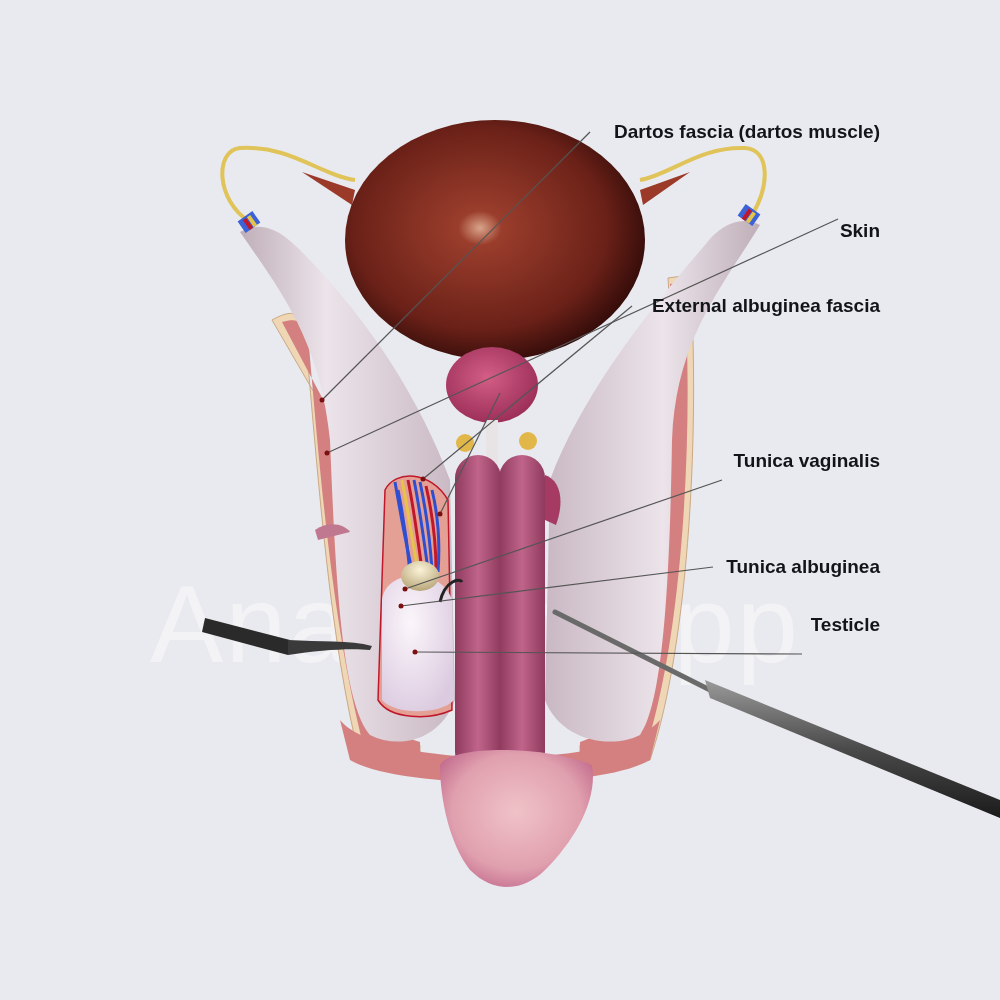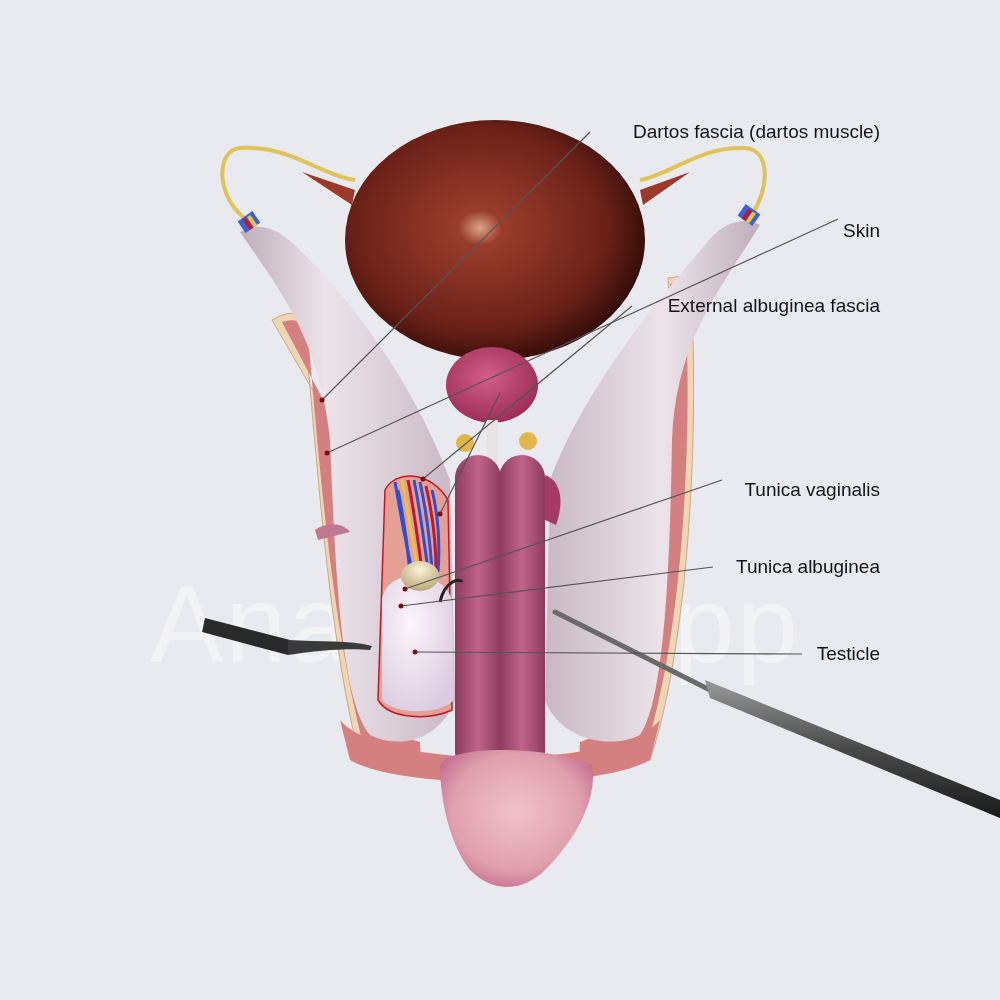--- a/index.html
+++ b/index.html
@@ -1,21 +1,21 @@
 <!DOCTYPE html>
 <html><head>
 <meta charset="utf-8">
 <style>
   html, body { margin: 0; padding: 0; }
   body { width: 1000px; height: 1000px; background: #e9eaef; overflow: hidden; position: relative;
          font-family: "Liberation Sans", "DejaVu Sans", sans-serif; }
   #stage { position: absolute; left: 0; top: 0; width: 1000px; height: 1000px; }
   .watermark { position: absolute; left: 150px; top: 560px; font-size: 110px; color: rgba(255,255,255,0.45);
                font-family: "Liberation Sans", sans-serif; letter-spacing: 2px; pointer-events: none; }
-  .label { position: absolute; font-weight: normal; font-size: 19px; color: #121418; white-space: nowrap;
+  .label { position: absolute; font-weight: bold; font-size: 19px; color: #121418; white-space: nowrap;
            text-align: right; right: 120px; line-height: 22px; }
 </style>
 </head>
 <body>
 
 <div id="stage">
   <div class="watermark">AnatomyApp</div>
 
   <svg width="1000" height="1000" viewBox="0 0 1000 1000" style="position:absolute;left:0;top:0">
     <defs>
@@ -163,16 +163,16 @@
       <circle cx="440" cy="514" r="2.5"></circle>
       <circle cx="405" cy="589" r="2.5"></circle>
       <circle cx="401" cy="606" r="2.5"></circle>
       <circle cx="415" cy="652" r="2.5"></circle>
     </g>
   </svg>
 
   <div class="label" style="top:121px">Dartos fascia (dartos muscle)</div>
   <div class="label" style="top:220px">Skin</div>
   <div class="label" style="top:295px">External albuginea fascia</div>
-  <div class="label" style="top:479px">Tunica vaginalis</div>
+  <div class="label" style="top:450px">Tunica vaginalis</div>
   <div class="label" style="top:556px">Tunica albuginea</div>
-  <div class="label" style="top:643px">Testicle</div>
+  <div class="label" style="top:614px">Testicle</div>
 </div>
 
 </body></html>

